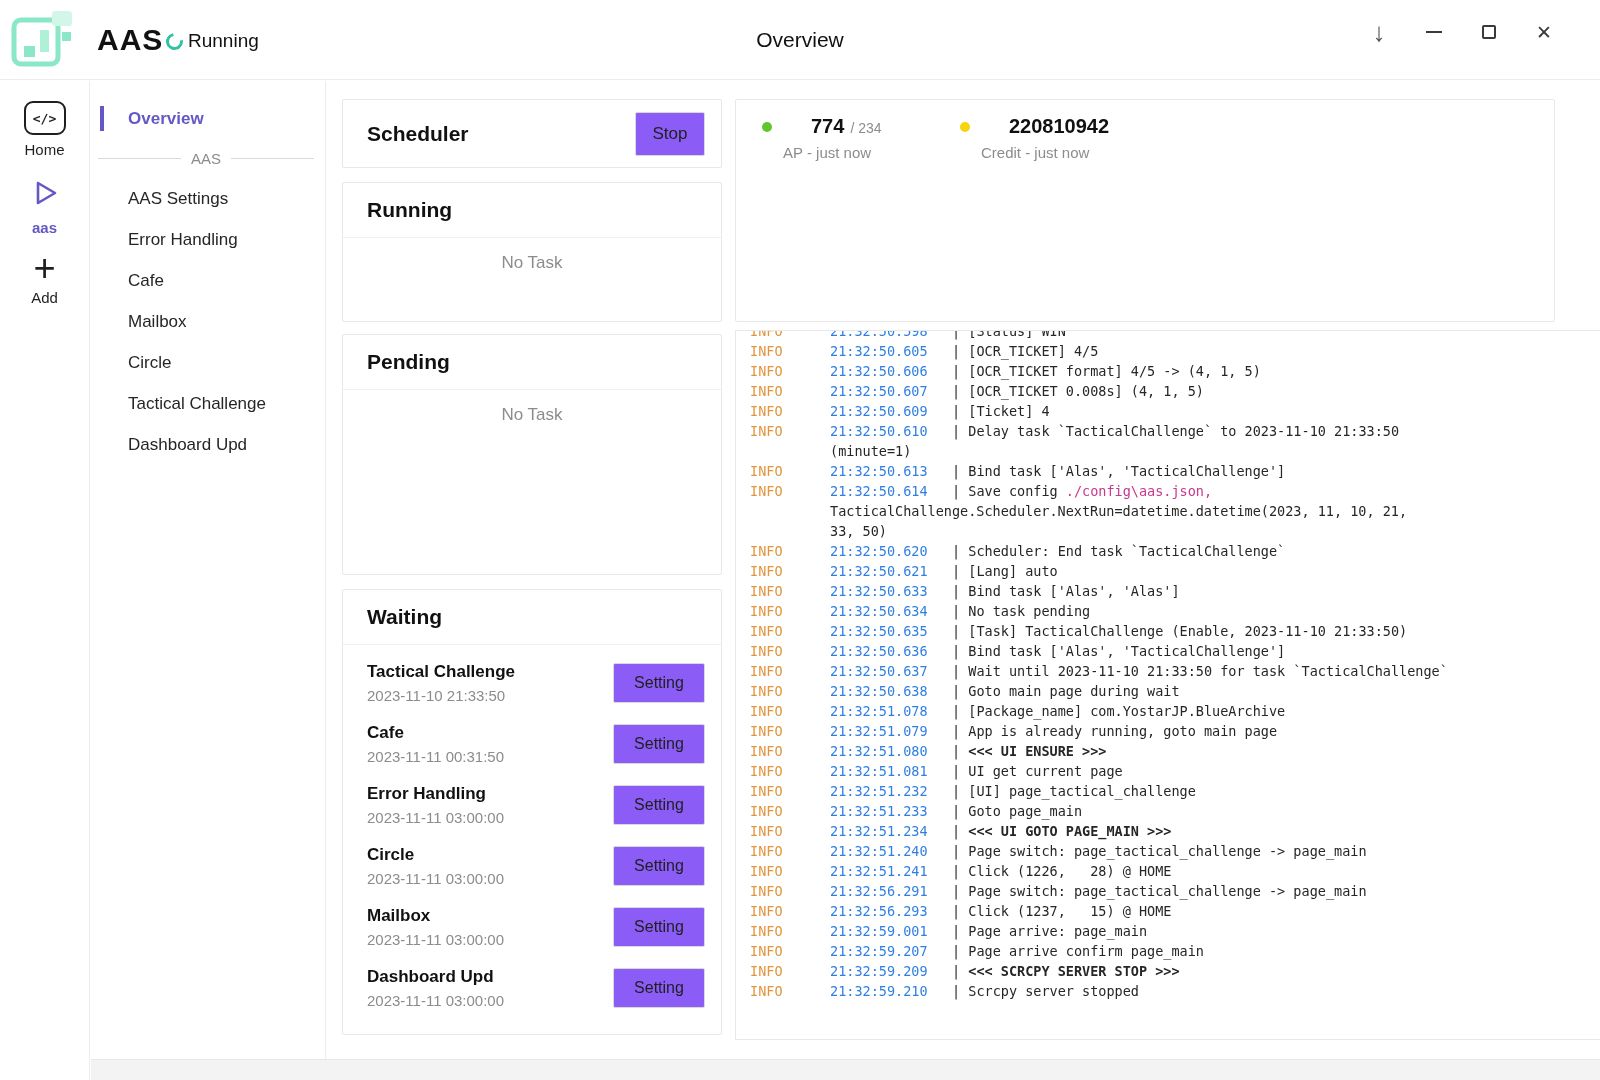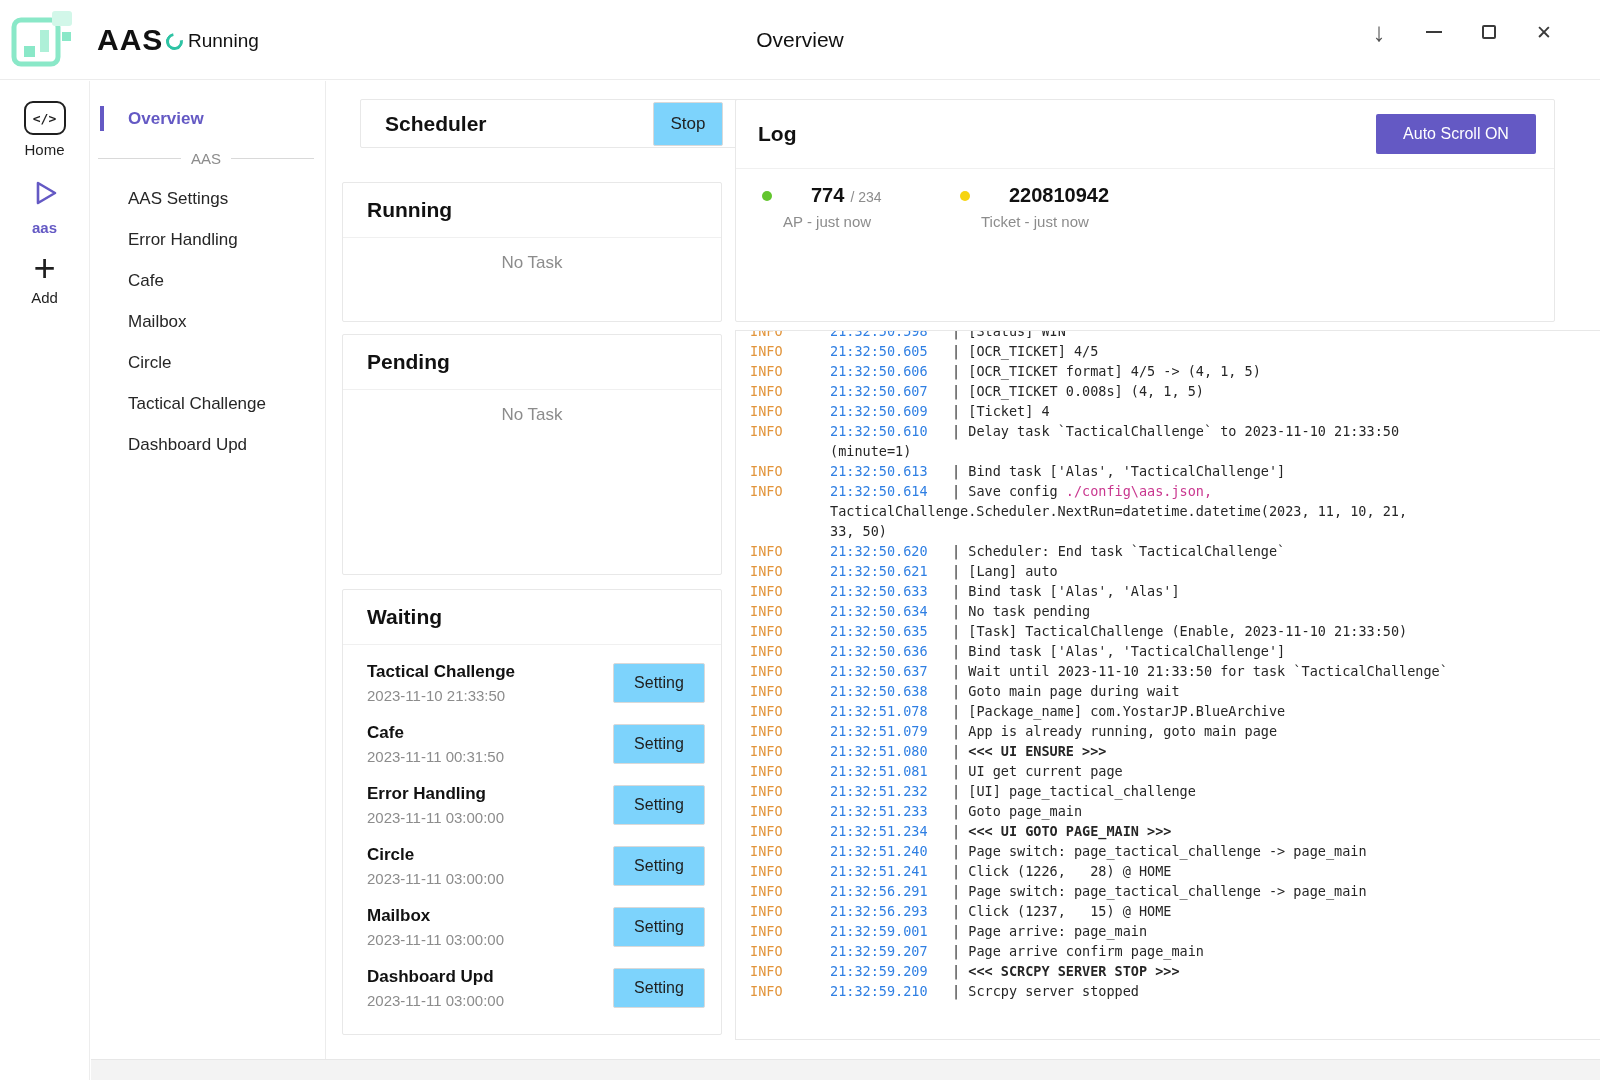--- a/index.html
+++ b/index.html
@@ -43,23 +43,23 @@
   .sb-item.active::before{ content:""; position:absolute; left:9px; top:8px; bottom:8px; width:4px; background:var(--accent); }
   .sb-divider{ height:39px; display:flex; align-items:center; gap:10px; padding:0 11px 0 7px; color:#8c8c8c; font-size:15px; }
   .sb-divider .line{ flex:1; height:1px; background:#d9d9d9; }
 
   
   .card{ position:absolute; background:#fff; border:1px solid #e8e8e8; border-radius:2px; }
   .card-title{ font-size:21px; font-weight:700; color:#111; }
   .card-head{ display:flex; align-items:center; justify-content:space-between; padding:0 16px 0 24px; }
   .title-row{ height:55px; display:flex; align-items:center; padding:0 24px; border-bottom:1px solid #f0f0f0; }
   .empty{ text-align:center; color:#8c8c8c; font-size:17px; padding-top:15px; }
-  .btn-outline{ background:#7dd3fc; border:1px solid #d9d9d9; border-radius:2px; font-size:17px; color:#1f1f1f; cursor:pointer;
+  .btn-outline{ background:#8b5cf6; border:1px solid #d9d9d9; border-radius:2px; font-size:17px; color:#1f1f1f; cursor:pointer;
                 font-family:"Liberation Sans",sans-serif; }
-  #card-scheduler{ left:360px; top:99px; width:380px; height:49px; }
+  #card-scheduler{ left:342px; top:99px; width:380px; height:69px; }
   #card-scheduler .card-head{ height:100%; }
   .stop-btn{ width:70px; height:44px; }
   #card-running{ left:342px; top:182px; width:380px; height:140px; }
   #card-pending{ left:342px; top:334px; width:380px; height:241px; }
   #card-waiting{ left:342px; top:589px; width:380px; height:446px; }
   #waiting-list{ padding-top:7px; }
   .task-row{ height:61px; display:flex; align-items:center; justify-content:space-between; padding:0 16px 0 24px; }
   .task-name{ font-size:17px; font-weight:700; color:#111; }
   .task-time{ font-size:15px; color:#8c8c8c; margin-top:5px; }
   .setting-btn{ width:92px; height:40px; font-size:16px; }
@@ -254,43 +254,39 @@
           <div>
             <div class="task-name">Dashboard Upd</div>
             <div class="task-time">2023-11-11 03:00:00</div>
           </div>
           <button class="btn-outline setting-btn">Setting</button>
         </div>
       </div>
   </section>
 
   <section class="card" id="card-log">
-    <div class="card-head">
-      <span class="card-title">Log</span>
-      <button class="autoscroll-btn">Auto Scroll ON</button>
-    </div>
     <div class="stats">
       <div class="stat">
         <span class="stat-dot" style="background: rgb(98, 197, 46);"></span>
         <div>
           <div class="stat-top">
             <span class="stat-value">774</span>
             <span class="stat-extra">/ 234</span>
           </div>
           <div class="stat-label">AP - just now</div>
         </div>
       </div>
       <div class="stat">
         <span class="stat-dot" style="background: rgb(246, 212, 16);"></span>
         <div>
           <div class="stat-top">
             <span class="stat-value">220810942</span>
             <span class="stat-extra"></span>
           </div>
-          <div class="stat-label">Ticket - just now</div>
+          <div class="stat-label">Credit - just now</div>
         </div>
       </div>
     </div>
   </section>
 
   <section id="log-view">
     <div id="log-content">
         <div class="log-line">
           <span class="lv">INFO</span>
           <span class="tm">21:32:50.598</span>

